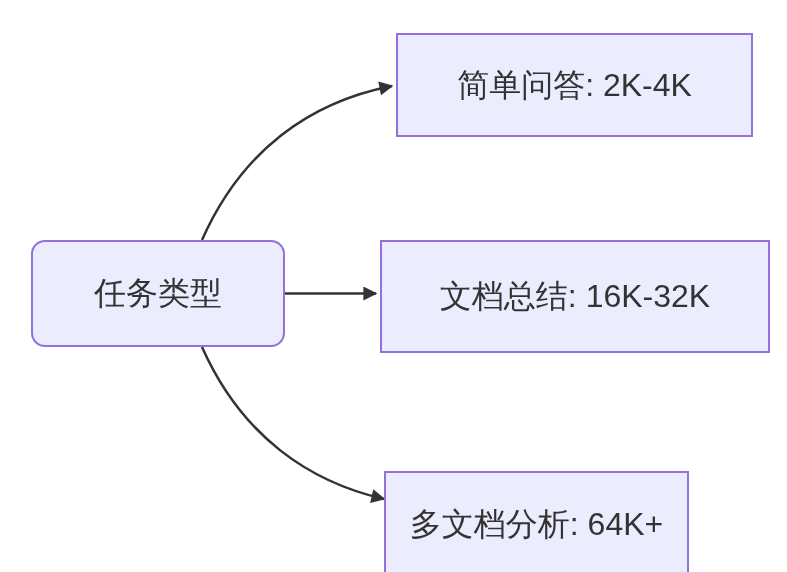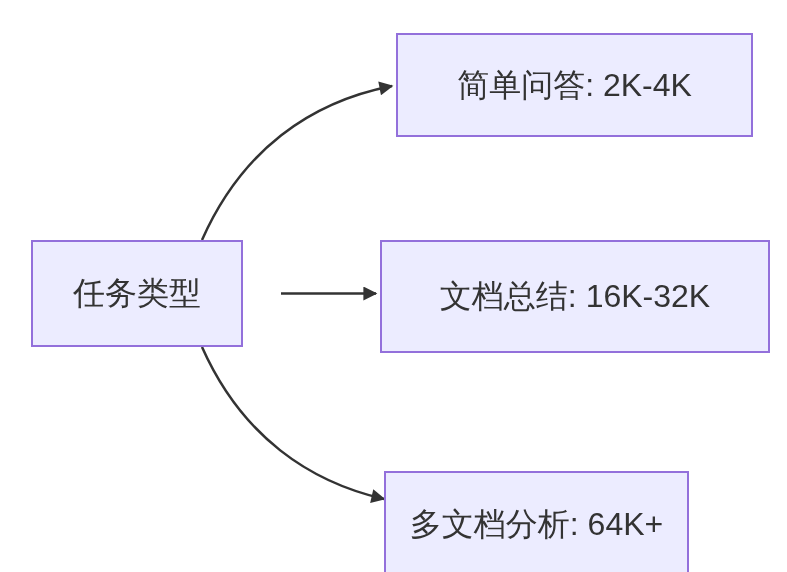--- a/index.html
+++ b/index.html
@@ -40,21 +40,21 @@
     align-items: center;
     justify-content: center;
   }
   .node-label {
     color: var(--text, #333333);
     font-size: 32px;
     line-height: 1.2;
     white-space: nowrap;
     text-align: center;
   }
-  .node-root   { left: 31px;  top: 240px; width: 212px; height: 107px; }
+  .node-root   { left: 31px;  top: 240px; width: 254px; height: 107px; border-radius: 14px; }
   .node-child0 { left: 396px; top: 33px;  width: 357px; height: 104px; }
   .node-child1 { left: 380px; top: 240px; width: 390px; height: 113px; }
   .node-child2 { left: 384px; top: 447px; width: 305px; height: 106px; margin-top: 24px; }
 </style>
 </head>
 <body>
 
 <div class="canvas">
 
   <svg class="edges" viewBox="0 0 787 572" xmlns="http://www.w3.org/2000/svg">

